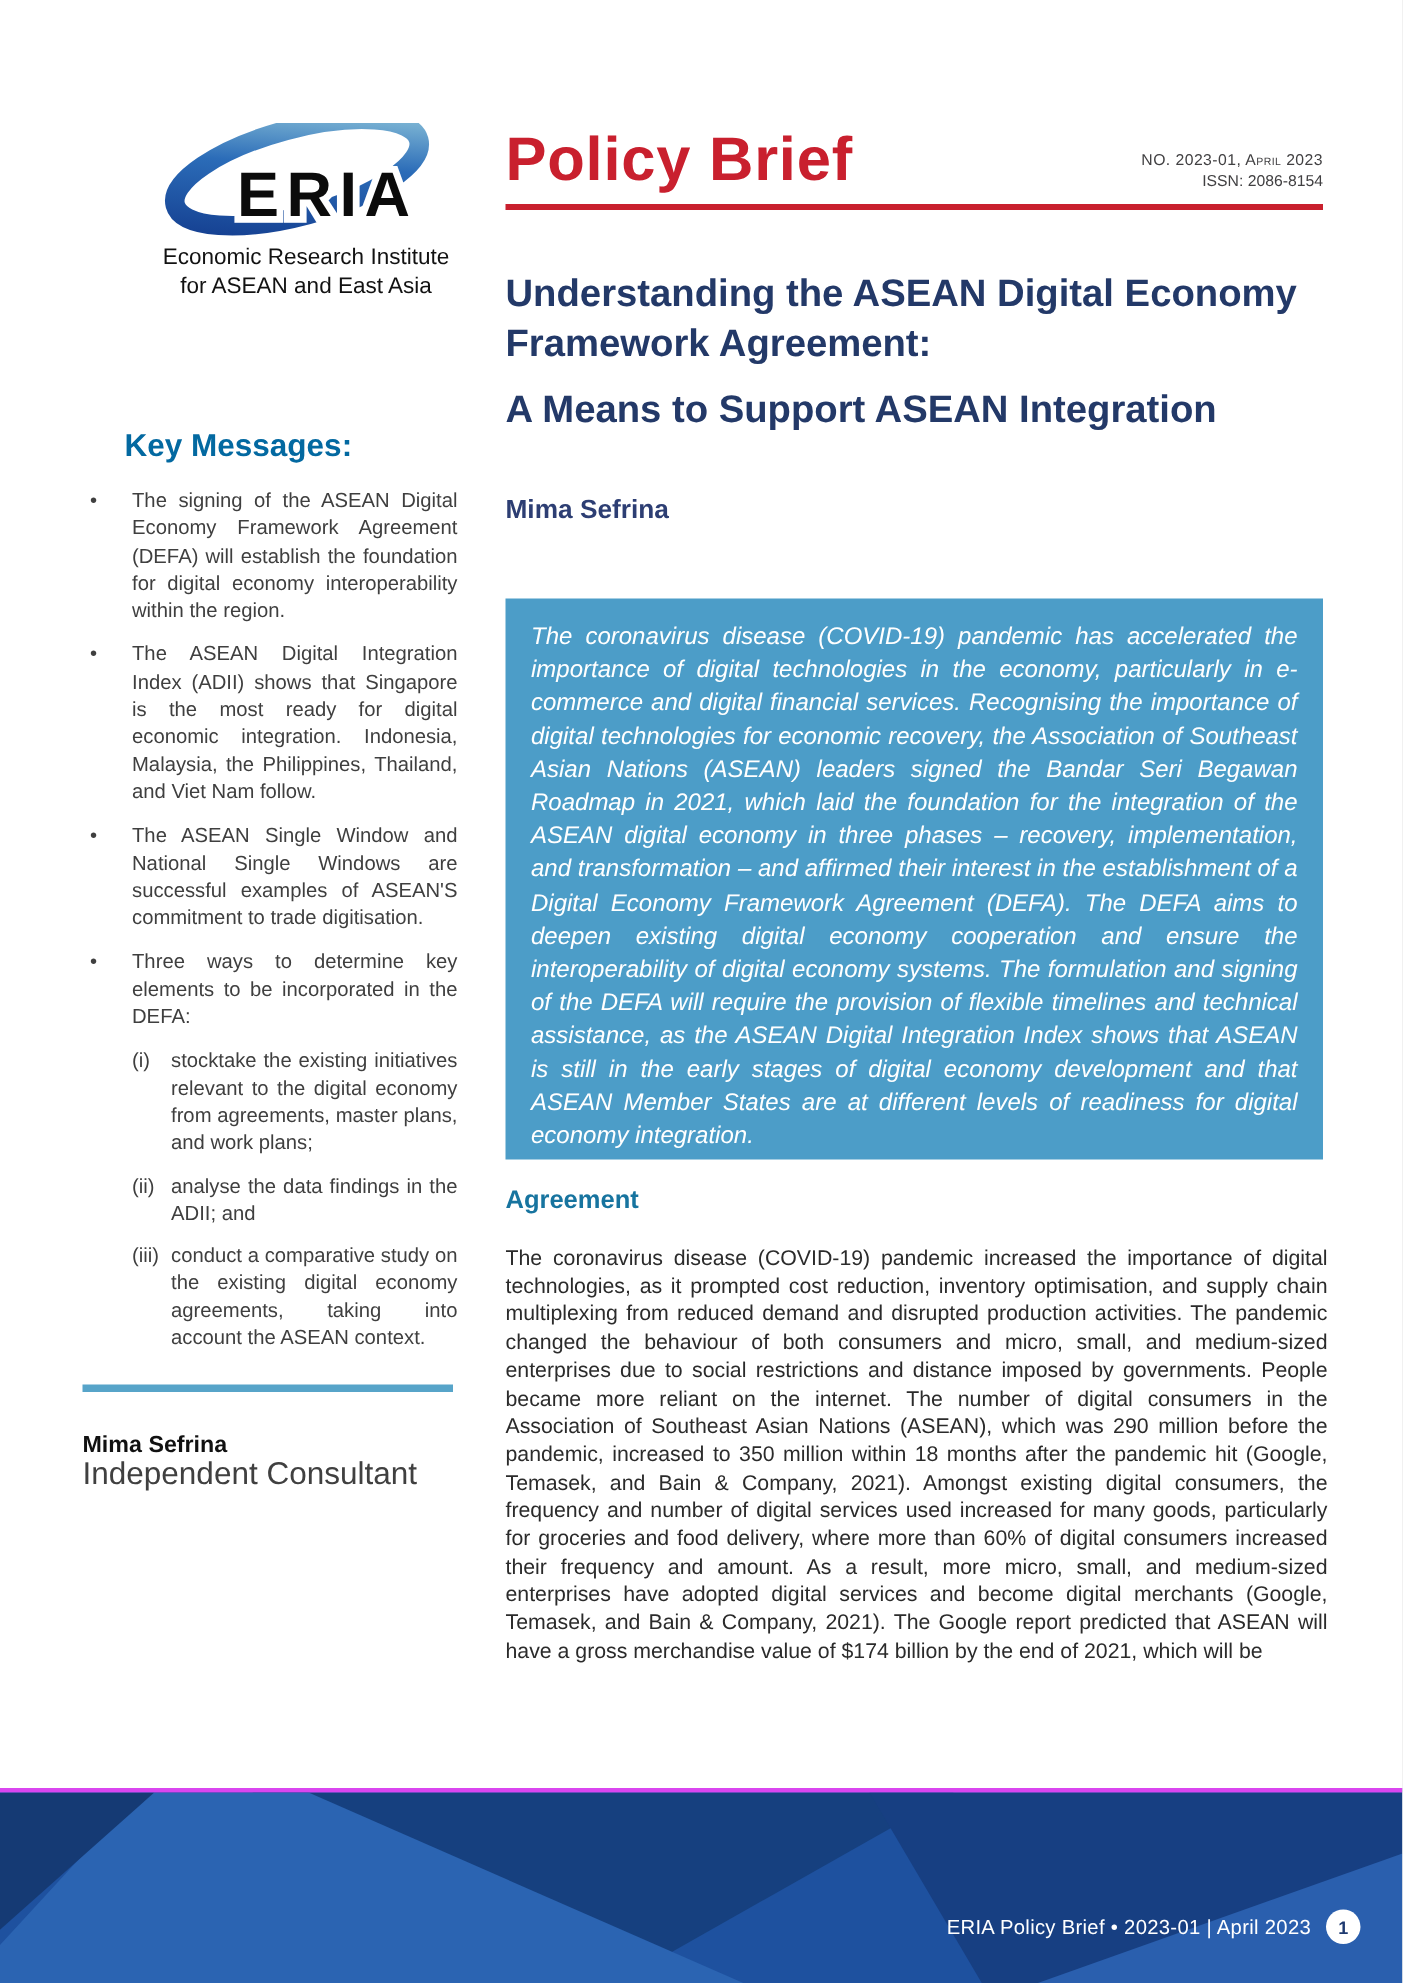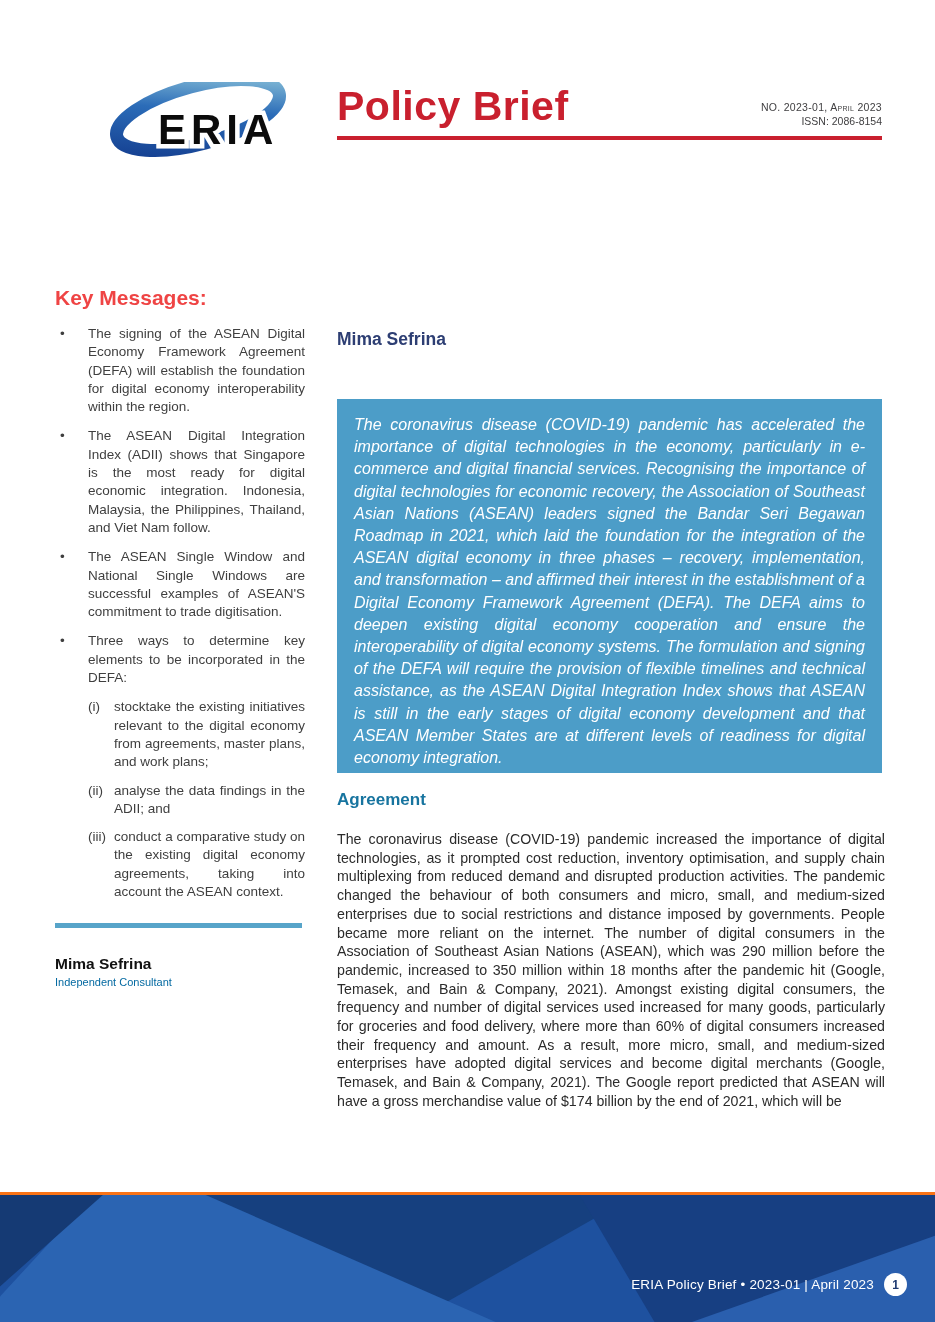--- a/index.html
+++ b/index.html
@@ -37,44 +37,44 @@
   .abstract-box {
     position:absolute; left:337px; top:399px; width:545px;
     background:#4c9dc8; color:#ffffff;
     padding:15px 17px 4px 17px;
     font-size:16px; font-style:italic; line-height:22.2px;
     text-align:justify;
   }
 
   
   .sidebar { position:absolute; left:55px; top:286px; width:250px; }
-  .km-heading { color:#ef4444; font-size:21px; font-weight:700; margin-bottom:15px; }
+  .km-heading { color:#0369a1; font-size:21px; font-weight:700; margin-bottom:15px;margin-left:28px; }
   .km-list { list-style:none; }
   .km-item { position:relative; display:flex; margin-bottom:11px; color:#3f3f3f; font-size:13.5px; line-height:18.3px; }
   .km-marker { width:33px; flex:0 0 33px; padding-left:5px; color:#3f3f3f; }
   .km-text { flex:1; text-align:justify; }
   .km-sublist { list-style:none; margin-left:33px; }
   .km-subitem { display:flex; margin-bottom:10px; color:#3f3f3f; font-size:13.5px; line-height:18.3px; }
   .km-submarker { flex:0 0 26px; }
   .km-subtext { flex:1; text-align:justify; }
   .sidebar-rule { height:5px; background:#57a4c9; width:247px; margin:22px 0 0 0; }
   .sidebar-author { margin-top:26px; }
   .sidebar-author-name { font-size:15.5px; font-weight:700; color:#111111; line-height:19px; }
-  .sidebar-author-title { font-size:11px; color:#0369a1; line-height:19px; }
+  .sidebar-author-title { font-size:21px; color:#404040; line-height:19px; }
 
   
   .body-section { position:absolute; left:337px; top:790px; width:548px; }
   .section-heading { color:#17749f; font-size:17px; font-weight:700; margin-bottom:20px; }
   .body-text { font-size:14.2px; line-height:18.7px; color:#2b2b2b; text-align:justify; }
 
   
   .footer {
     position:absolute; left:0; top:1192px; width:935px; height:130px;
     background:#1e519f; overflow:hidden;
-    border-top:3px solid #f97316;
+    border-top:3px solid #d946ef;
   }
   .footer .shape { position:absolute; left:0; top:0; width:100%; height:100%; }
   .sh-darkmid  { background:#16407f; clip-path:polygon(18% 0, 68% 0, 44% 100%); }
   .sh-light    { background:#2b64b2; clip-path:polygon(10% 0, 22% 0, 53% 100%, 0 100%, 0 80%); }
   .sh-darkleft { background:#153a74; clip-path:polygon(0 0, 11% 0, 0 72%); }
   .sh-rdark    { background:#173f82; clip-path:polygon(62% 0, 100% 0, 100% 32%, 83% 100%, 70% 100%); }
   .sh-rlight   { background:#2a5fae; clip-path:polygon(100% 32%, 100% 100%, 74% 100%); }
   .footer-content {
     position:absolute; right:28px; top:78px;
     display:flex; align-items:center; gap:10px; z-index:5;
@@ -97,33 +97,41 @@
       <defs>
         <linearGradient id="swooshGrad" x1="0" y1="1" x2="1" y2="0">
           <stop offset="0" stop-color="#123a8c"></stop>
           <stop offset="0.55" stop-color="#2b6cb8"></stop>
           <stop offset="1" stop-color="#9fd4e0"></stop>
         </linearGradient>
       </defs>
       <ellipse cx="92" cy="33" rx="84" ry="29" fill="none" stroke="url(#swooshGrad)" stroke-width="13" transform="rotate(-15 92 33)"></ellipse>
       <text x="52" y="62" font-family="Liberation Sans, sans-serif" font-size="42" font-weight="bold" letter-spacing="5" fill="#0b0b0b" stroke="#ffffff" stroke-width="9" paint-order="stroke">ERIA</text>
     </svg>
+    <div class="logo-caption">
+      <div>Economic Research Institute</div>
+      <div>for ASEAN and East Asia</div>
+    </div>
   </div>
 
   <div class="masthead">
     <div class="masthead-row">
       <div class="masthead-title">Policy Brief</div>
       <div class="issue-block">
         <div class="issue-no">NO. 2023-01, April 2023</div>
         <div class="issue-issn">ISSN: 2086-8154</div>
       </div>
     </div>
     <div class="red-rule"></div>
   </div>
 
+  <div class="title-block">
+    <div class="title-part1">Understanding the ASEAN Digital Economy Framework Agreement:</div>
+    <div class="title-part2">A Means to Support ASEAN Integration</div>
+  </div>
 
   <div class="author-line">Mima Sefrina</div>
 
   <div class="abstract-box">The coronavirus disease (COVID-19) pandemic has accelerated the importance of digital technologies in the economy, particularly in e-commerce and digital financial services. Recognising the importance of digital technologies for economic recovery, the Association of Southeast Asian Nations (ASEAN) leaders signed the Bandar Seri Begawan Roadmap in 2021, which laid the foundation for the integration of the ASEAN digital economy in three phases – recovery, implementation, and transformation – and affirmed their interest in the establishment of a Digital Economy Framework Agreement (DEFA). The DEFA aims to deepen existing digital economy cooperation and ensure the interoperability of digital economy systems. The formulation and signing of the DEFA will require the provision of flexible timelines and technical assistance, as the ASEAN Digital Integration Index shows that ASEAN is still in the early stages of digital economy development and that ASEAN Member States are at different levels of readiness for digital economy integration.</div>
 
   <div class="sidebar">
     <div class="km-heading">Key Messages:</div>
     <ul class="km-list">
       <li class="km-item">
         <span class="km-marker">•</span>

